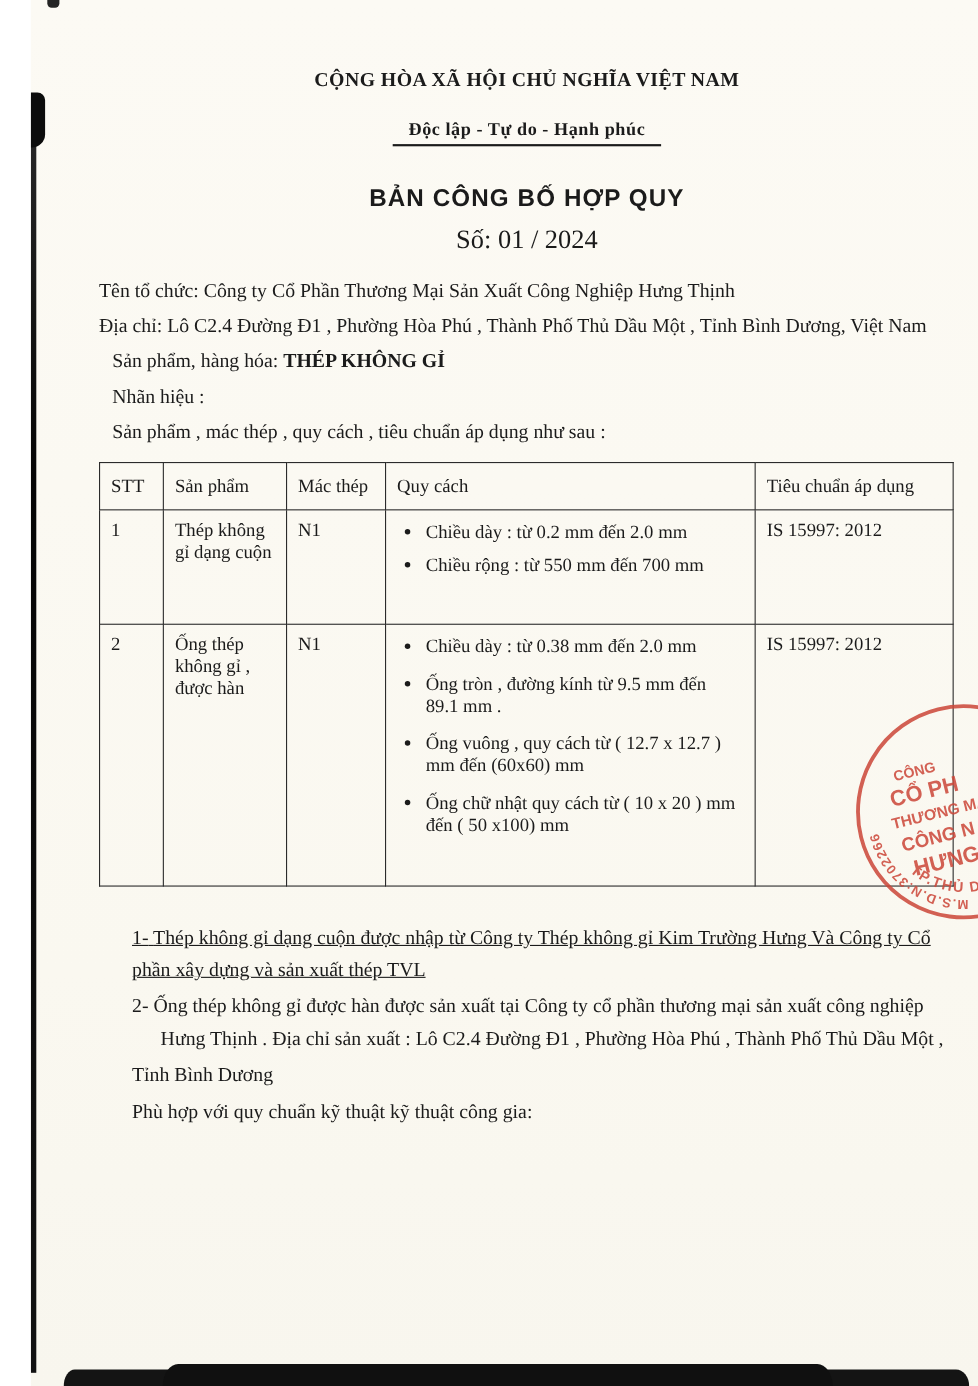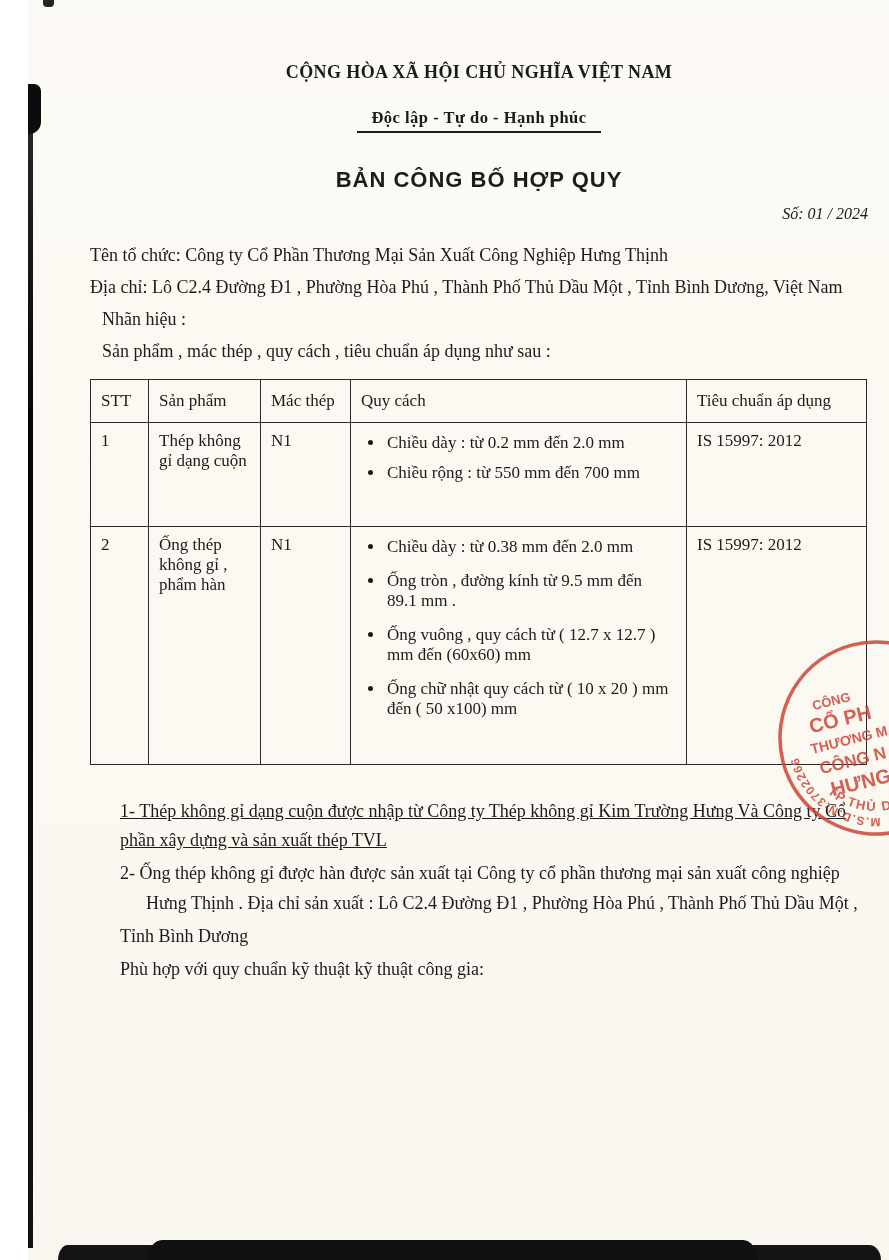--- a/index.html
+++ b/index.html
@@ -20,21 +20,21 @@
     display:inline-block; font-weight:bold; font-size:16.5px;
     border-bottom:2px solid #1b1b1b; padding:2px 14px 3px; margin-top:5px;
     letter-spacing:.5px;
   }
 
   .doc-title {
     text-align:center; margin-top:34px;
     font-family:"Liberation Sans", sans-serif;
     font-weight:bold; font-size:22px; letter-spacing:1px;
   }
-  .doc-number { text-align:right; font-size:16px; margin-top:12px;font-style:italic; }
+  .doc-number { text-align:center; font-size:24px; margin-top:12px; }
 
   .info { margin-top:16px; font-size:18px; line-height:1.78;font-family:Liberation Serif, serif; }
   .info p { margin:0; }
   .info p.indent { padding-left:12px; }
   .bold { font-weight:bold; }
 
   table.spec {
     margin-top:12px; width:776px; border-collapse:collapse; table-layout:fixed;
     font-size:17px;
   }
@@ -97,20 +97,21 @@
       <div class="nat-line1">CỘNG HÒA XÃ HỘI CHỦ NGHĨA VIỆT NAM</div><br>
       <span class="nat-line2">Độc lập - Tự do - Hạnh phúc</span>
     </div>
 
     <div class="doc-title">BẢN CÔNG BỐ HỢP QUY</div>
     <div class="doc-number">Số: 01 / 2024</div>
 
     <div class="info">
       <p>Tên tổ chức: Công ty Cổ Phần Thương Mại Sản Xuất Công Nghiệp Hưng Thịnh</p>
       <p>Địa chỉ: Lô C2.4 Đường Đ1 , Phường Hòa Phú , Thành Phố Thủ Dầu Một , Tỉnh Bình Dương, Việt Nam</p>
+      <p class="indent"><span>Sản phẩm, hàng hóa: </span><span class="bold">THÉP KHÔNG GỈ</span></p>
       <p class="indent">Nhãn hiệu :</p>
       <p class="indent">Sản phẩm , mác thép , quy cách , tiêu chuẩn áp dụng như sau :</p>
     </div>
 
     <table class="spec">
       <colgroup>
         <col style="width:58px">
           <col style="width:112px">
           <col style="width:90px">
           <col style="width:336px">
@@ -133,21 +134,21 @@
           <td>
             <ul class="bullets">
               <li>Chiều dày : từ 0.2 mm đến 2.0 mm</li>
               <li>Chiều rộng : từ 550 mm đến 700 mm</li>
             </ul>
           </td>
           <td>IS 15997: 2012</td>
         </tr>
         <tr class="row2" style="height:238px">
           <td class="center">2</td>
-          <td class="justify">Ống thép không gỉ , phẩm hàn</td>
+          <td class="justify">Ống thép không gỉ , được hàn</td>
           <td>N1</td>
           <td>
             <ul class="bullets">
               <li>Chiều dày : từ 0.38 mm đến 2.0 mm</li>
               <li>Ống tròn , đường kính từ 9.5 mm đến 89.1 mm .</li>
               <li>Ống vuông , quy cách từ ( 12.7 x 12.7 ) mm đến (60x60) mm</li>
               <li>Ống chữ nhật quy cách từ ( 10 x 20 ) mm đến ( 50 x100) mm</li>
             </ul>
           </td>
           <td>IS 15997: 2012</td>

